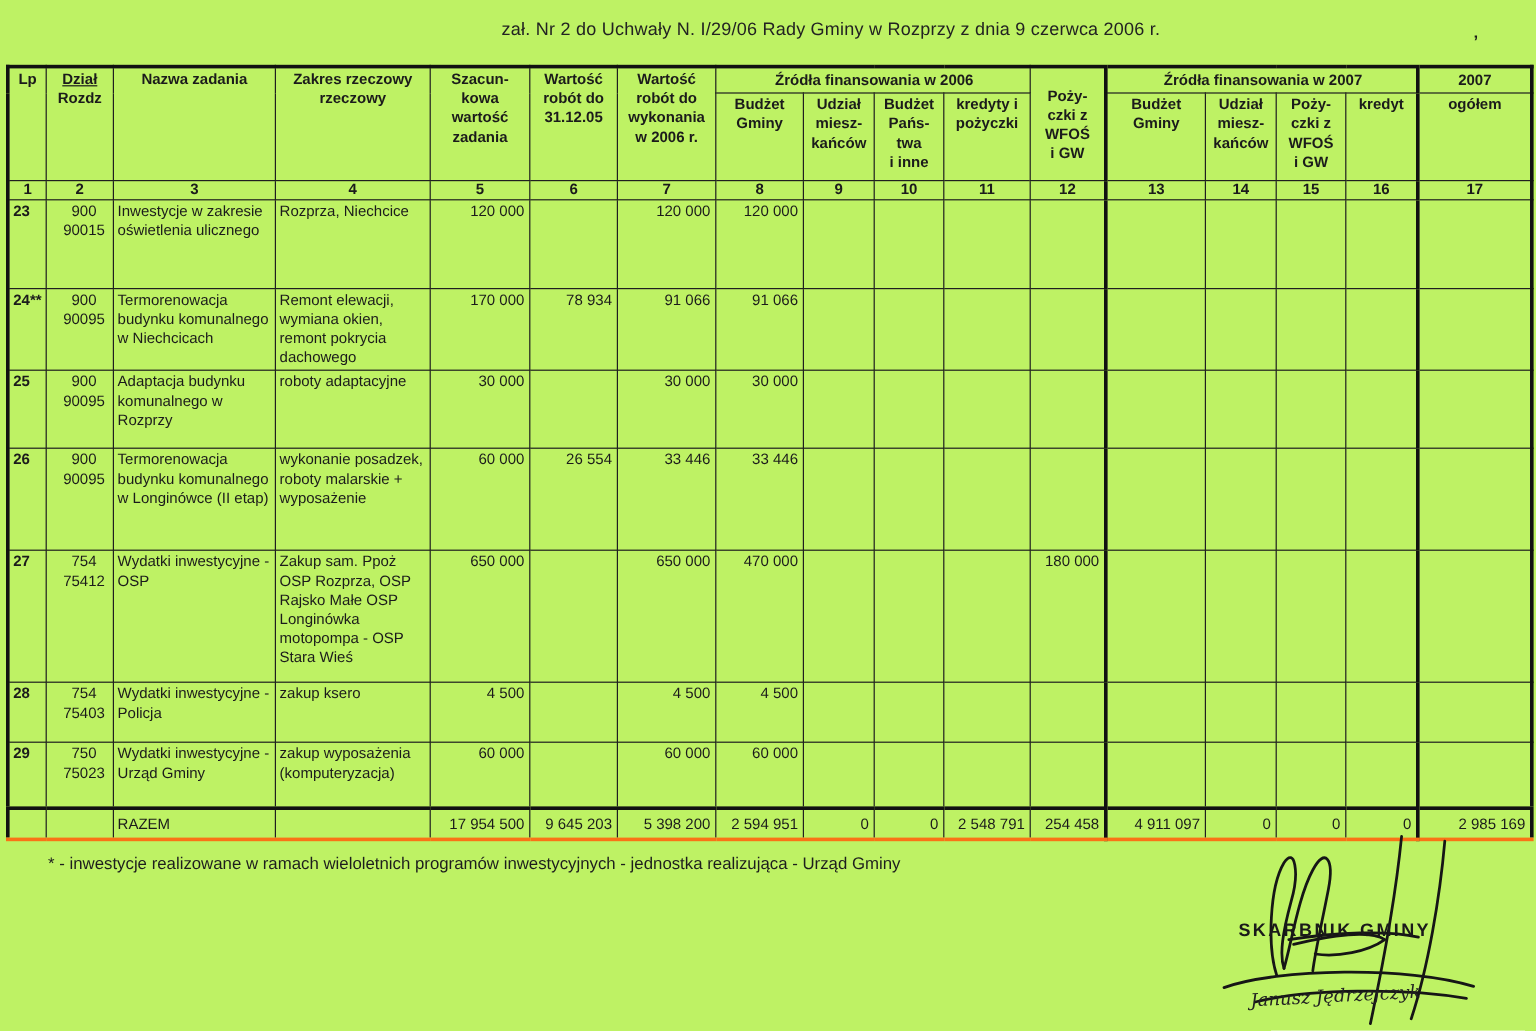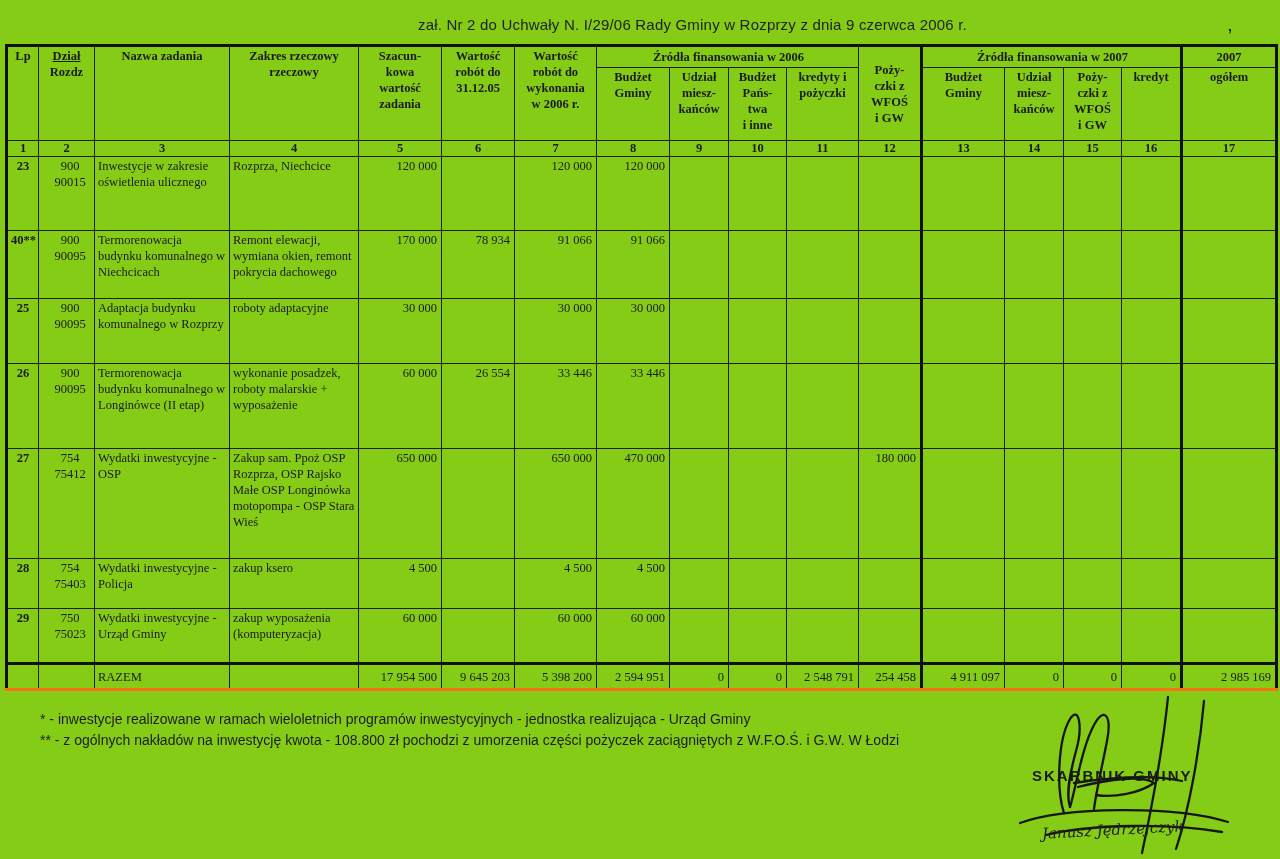--- a/index.html
+++ b/index.html
@@ -1,47 +1,46 @@
 <!DOCTYPE html>
 <html lang="pl"><head>
 <meta charset="utf-8">
 <style>
   html,body{margin:0;padding:0;background:#ffffff;}
   .page{
-    position:relative;width:1280px;height:859px;background:#84cc16;
+    position:relative;width:1280px;height:859px;background:#bef264;
     font-family:"Liberation Sans","DejaVu Sans",sans-serif;color:#1b1b1b;overflow:hidden;
   }
   .title{
     position:absolute;left:418px;top:16px;width:780px;
     font-size:15px;color:#222;letter-spacing:.2px;white-space:nowrap;
   }
   .corner-mark{position:absolute;left:1228px;top:26px;font-size:14px;font-weight:bold;}
   table.inv{
-    position:absolute;left:5px;top:44px;width:1270px;
+    position:absolute;left:5px;top:54px;width:1270px;
     border-collapse:collapse;table-layout:fixed;
     border:3px solid #111;
-    font-family:Liberation Serif, serif;
   }
   .inv th,.inv td{
     border:1px solid #1f1f1f;overflow:hidden;
     font-size:12.5px;line-height:16px;padding:1px 3px;vertical-align:top;
     white-space:pre-line;
   }
   .inv thead th{font-weight:bold;text-align:center;}
   tr.h1 th{height:18px;}
   tr.h2 th{height:70px;}
   th.grp{text-align:left;padding-left:5px;vertical-align:middle;white-space:nowrap;}
   th.grp-c{text-align:center;vertical-align:middle;}
   th.vmid{vertical-align:middle;}
   th.halign-l{text-align:left;}
   .u{text-decoration:underline;}
   tr.nums td{height:15px;font-weight:bold;text-align:center;padding:0;line-height:15px;}
   .thickR{border-right:3px solid #111 !important;}
   
-  td.c0{font-weight:bold;text-align:center;}
+  td.c0{font-weight:bold;}
   td.c1{text-align:center;padding-left:10px;}
   td.c2,td.c3{text-align:left;}
   td.c4,td.c5,td.c6,td.c7,td.c8,td.c9,td.c10,td.c11,td.c12,td.c13,td.c14,td.c15,td.c16{
     text-align:right;white-space:nowrap;padding-right:4px;
   }
   tr.r0{height:74px;} tr.r1{height:68px;} tr.r2{height:65px;} tr.r3{height:85px;}
   tr.r4{height:110px;} tr.r5{height:50px;} tr.r6{height:55px;}
   tr.razem{height:26px;}
   tr.razem td{border-top:3px solid #111;border-bottom:3px solid #f97316;vertical-align:middle;}
   .footnotes{position:absolute;left:40px;top:711px;font-size:14px;color:#1d1d1d;}
@@ -172,21 +171,21 @@
           <td class="c9"></td>
           <td class="c10"></td>
           <td class="c11 thickR"></td>
           <td class="c12"></td>
           <td class="c13"></td>
           <td class="c14"></td>
           <td class="c15 thickR"></td>
           <td class="c16"></td>
         </tr>
         <tr class="r1">
-          <td class="c0">40**</td>
+          <td class="c0">24**</td>
           <td class="c1">900
 90095</td>
           <td class="c2">Termorenowacja budynku komunalnego w Niechcicach</td>
           <td class="c3">Remont elewacji, wymiana okien, remont pokrycia dachowego</td>
           <td class="c4">170 000</td>
           <td class="c5">78 934</td>
           <td class="c6">91 066</td>
           <td class="c7">91 066</td>
           <td class="c8"></td>
           <td class="c9"></td>
@@ -315,21 +314,20 @@
           <td class="c13">0</td>
           <td class="c14">0</td>
           <td class="c15 thickR">0</td>
           <td class="c16">2 985 169</td>
         </tr>
       </tbody>
   </table>
 
   <div class="footnotes">
     <div class="fline">* - inwestycje realizowane w ramach wieloletnich programów inwestycyjnych - jednostka realizująca -  Urząd Gminy</div>
-    <div class="fline">** - z ogólnych nakładów na inwestycję kwota - 108.800 zł pochodzi z umorzenia części pożyczek zaciągniętych z W.F.O.Ś. i G.W. W Łodzi</div>
   </div>
 
   <div class="signature">
     <svg class="sig-svg" width="220" height="162" viewBox="0 0 220 162">
       <g fill="none" stroke="#161616" stroke-width="2.3" stroke-linecap="round">
         <path d="M46,118 C38,94 40,44 52,24 C61,10 65,32 58,56 C51,82 48,100 52,112"></path>
         <path d="M52,112 C58,92 64,52 76,30 C86,11 94,20 89,46 C84,72 78,98 76,114"></path>
         <path d="M150,2 C146,42 136,102 124,158"></path>
         <path d="M186,6 C182,52 172,112 158,154"></path>
         <path d="M60,92 C92,84 124,80 136,88 C122,98 96,103 78,100"></path>

